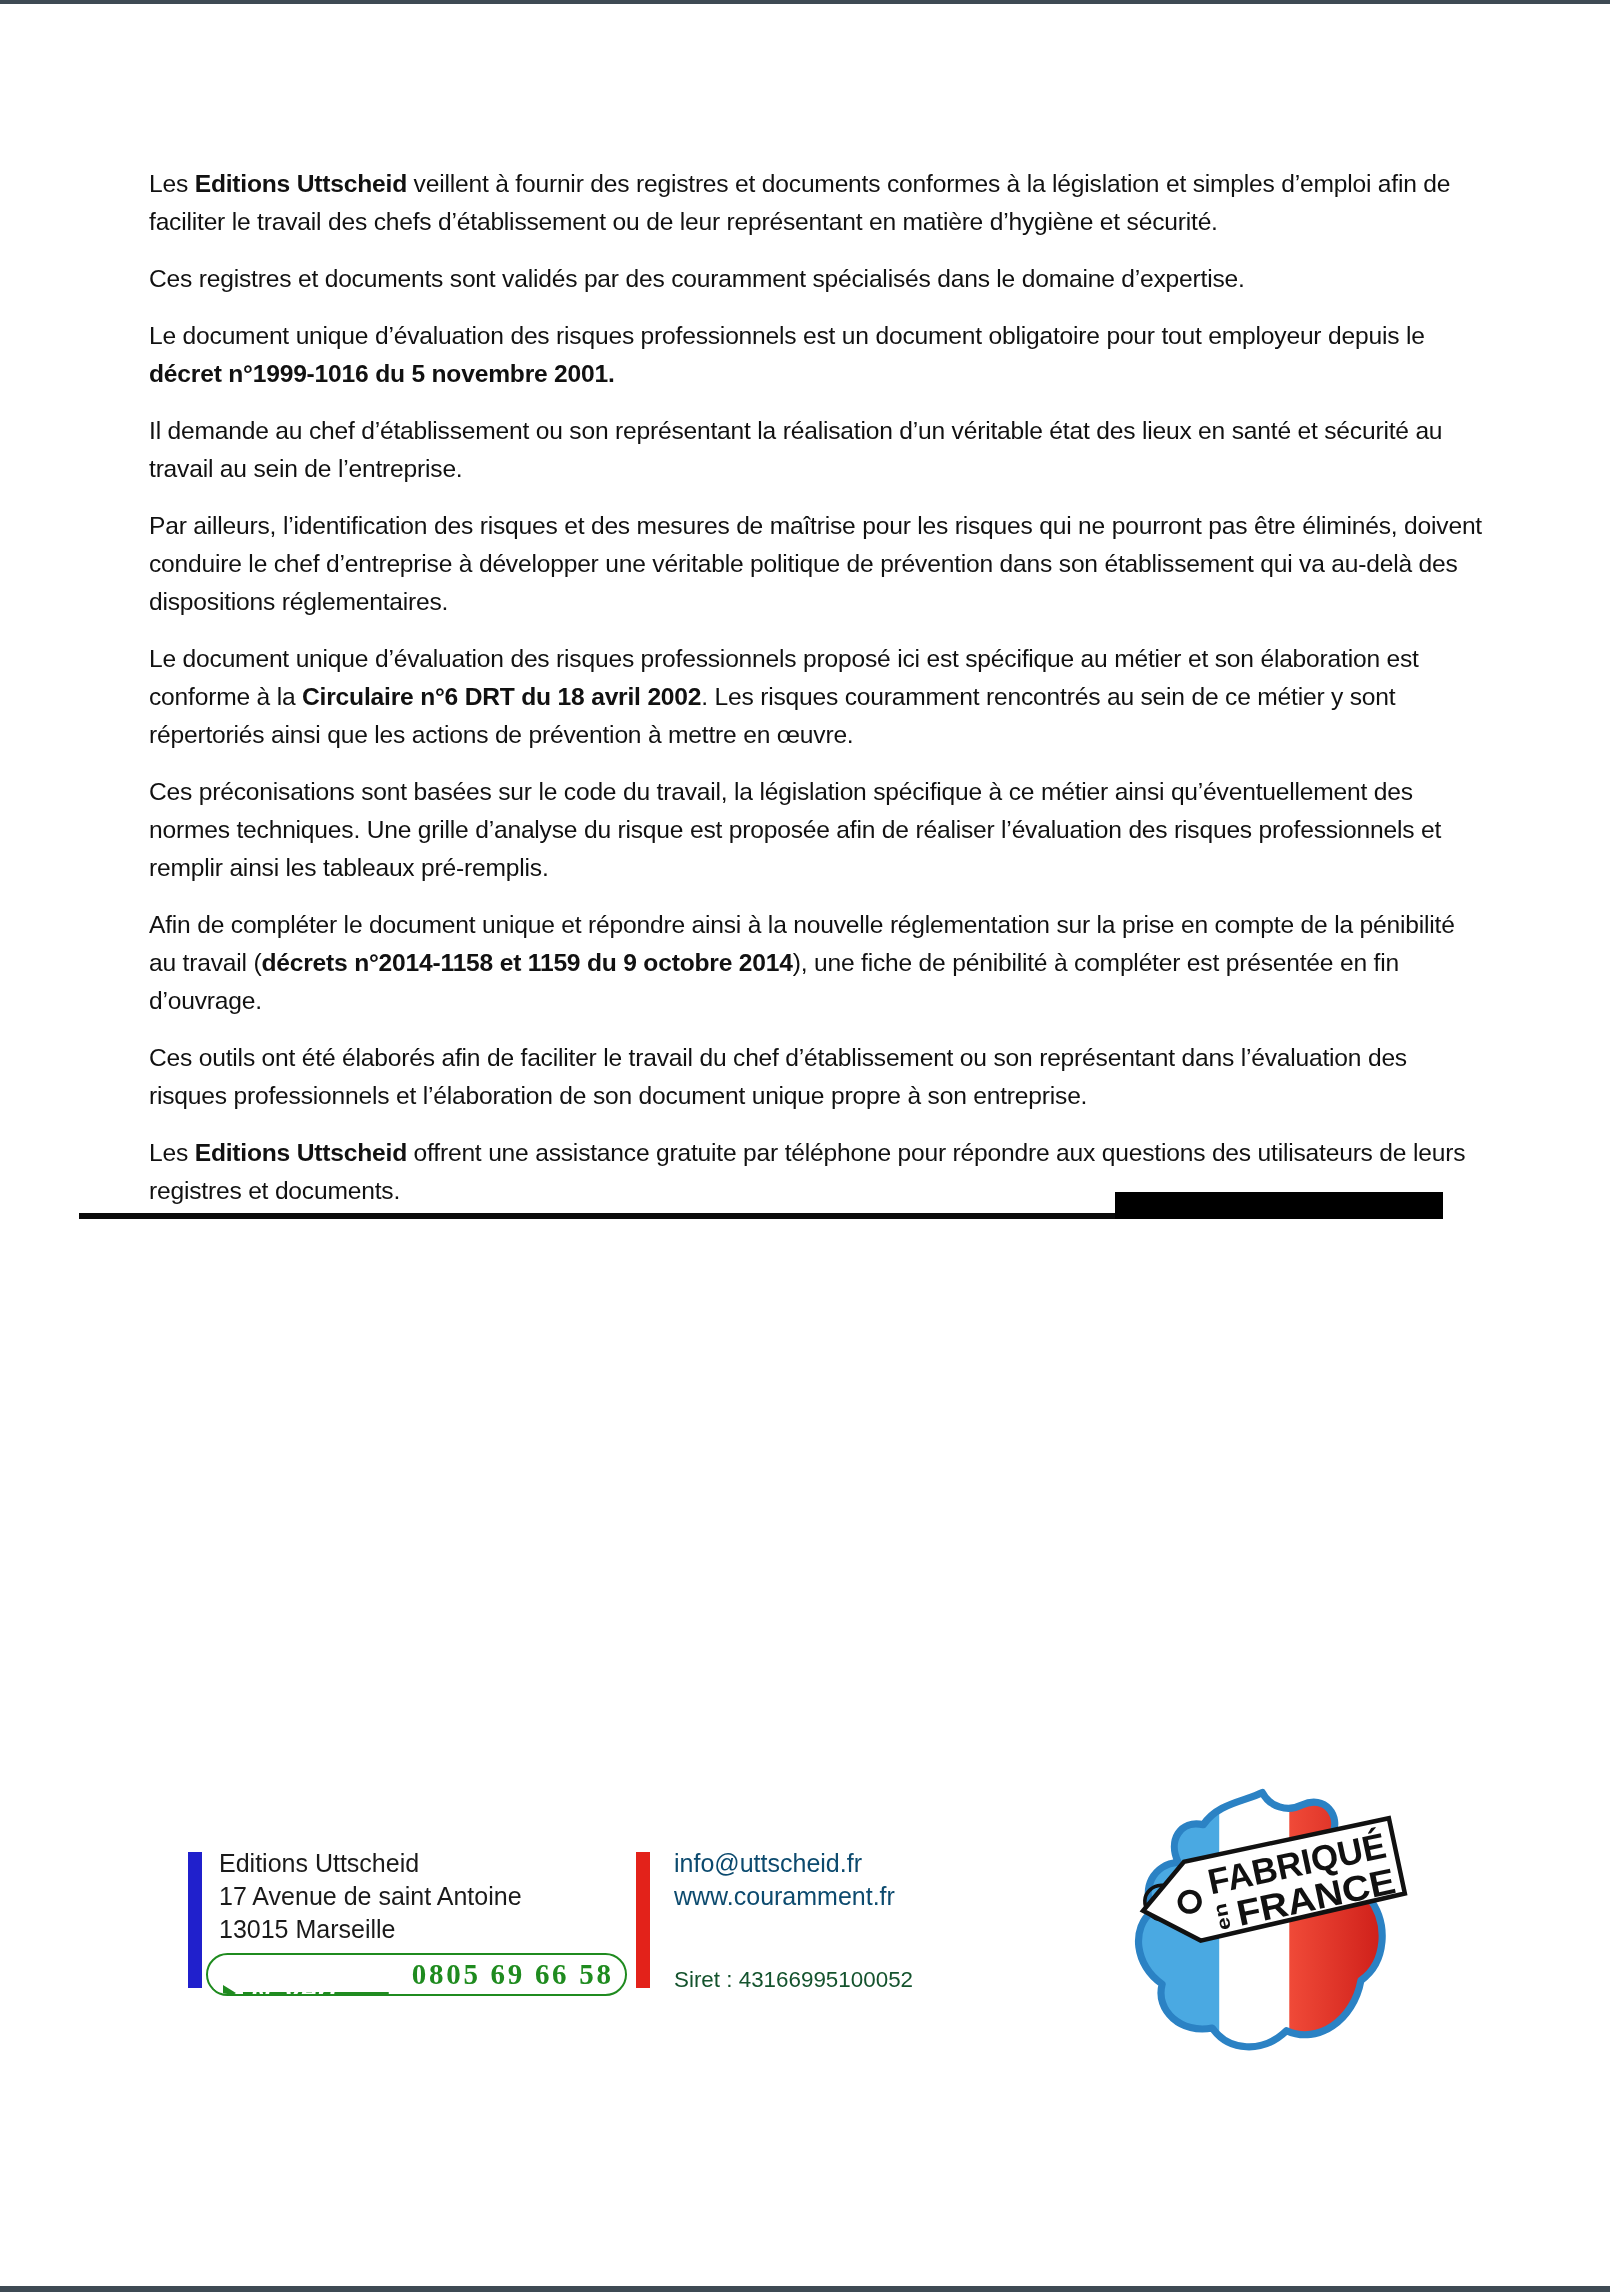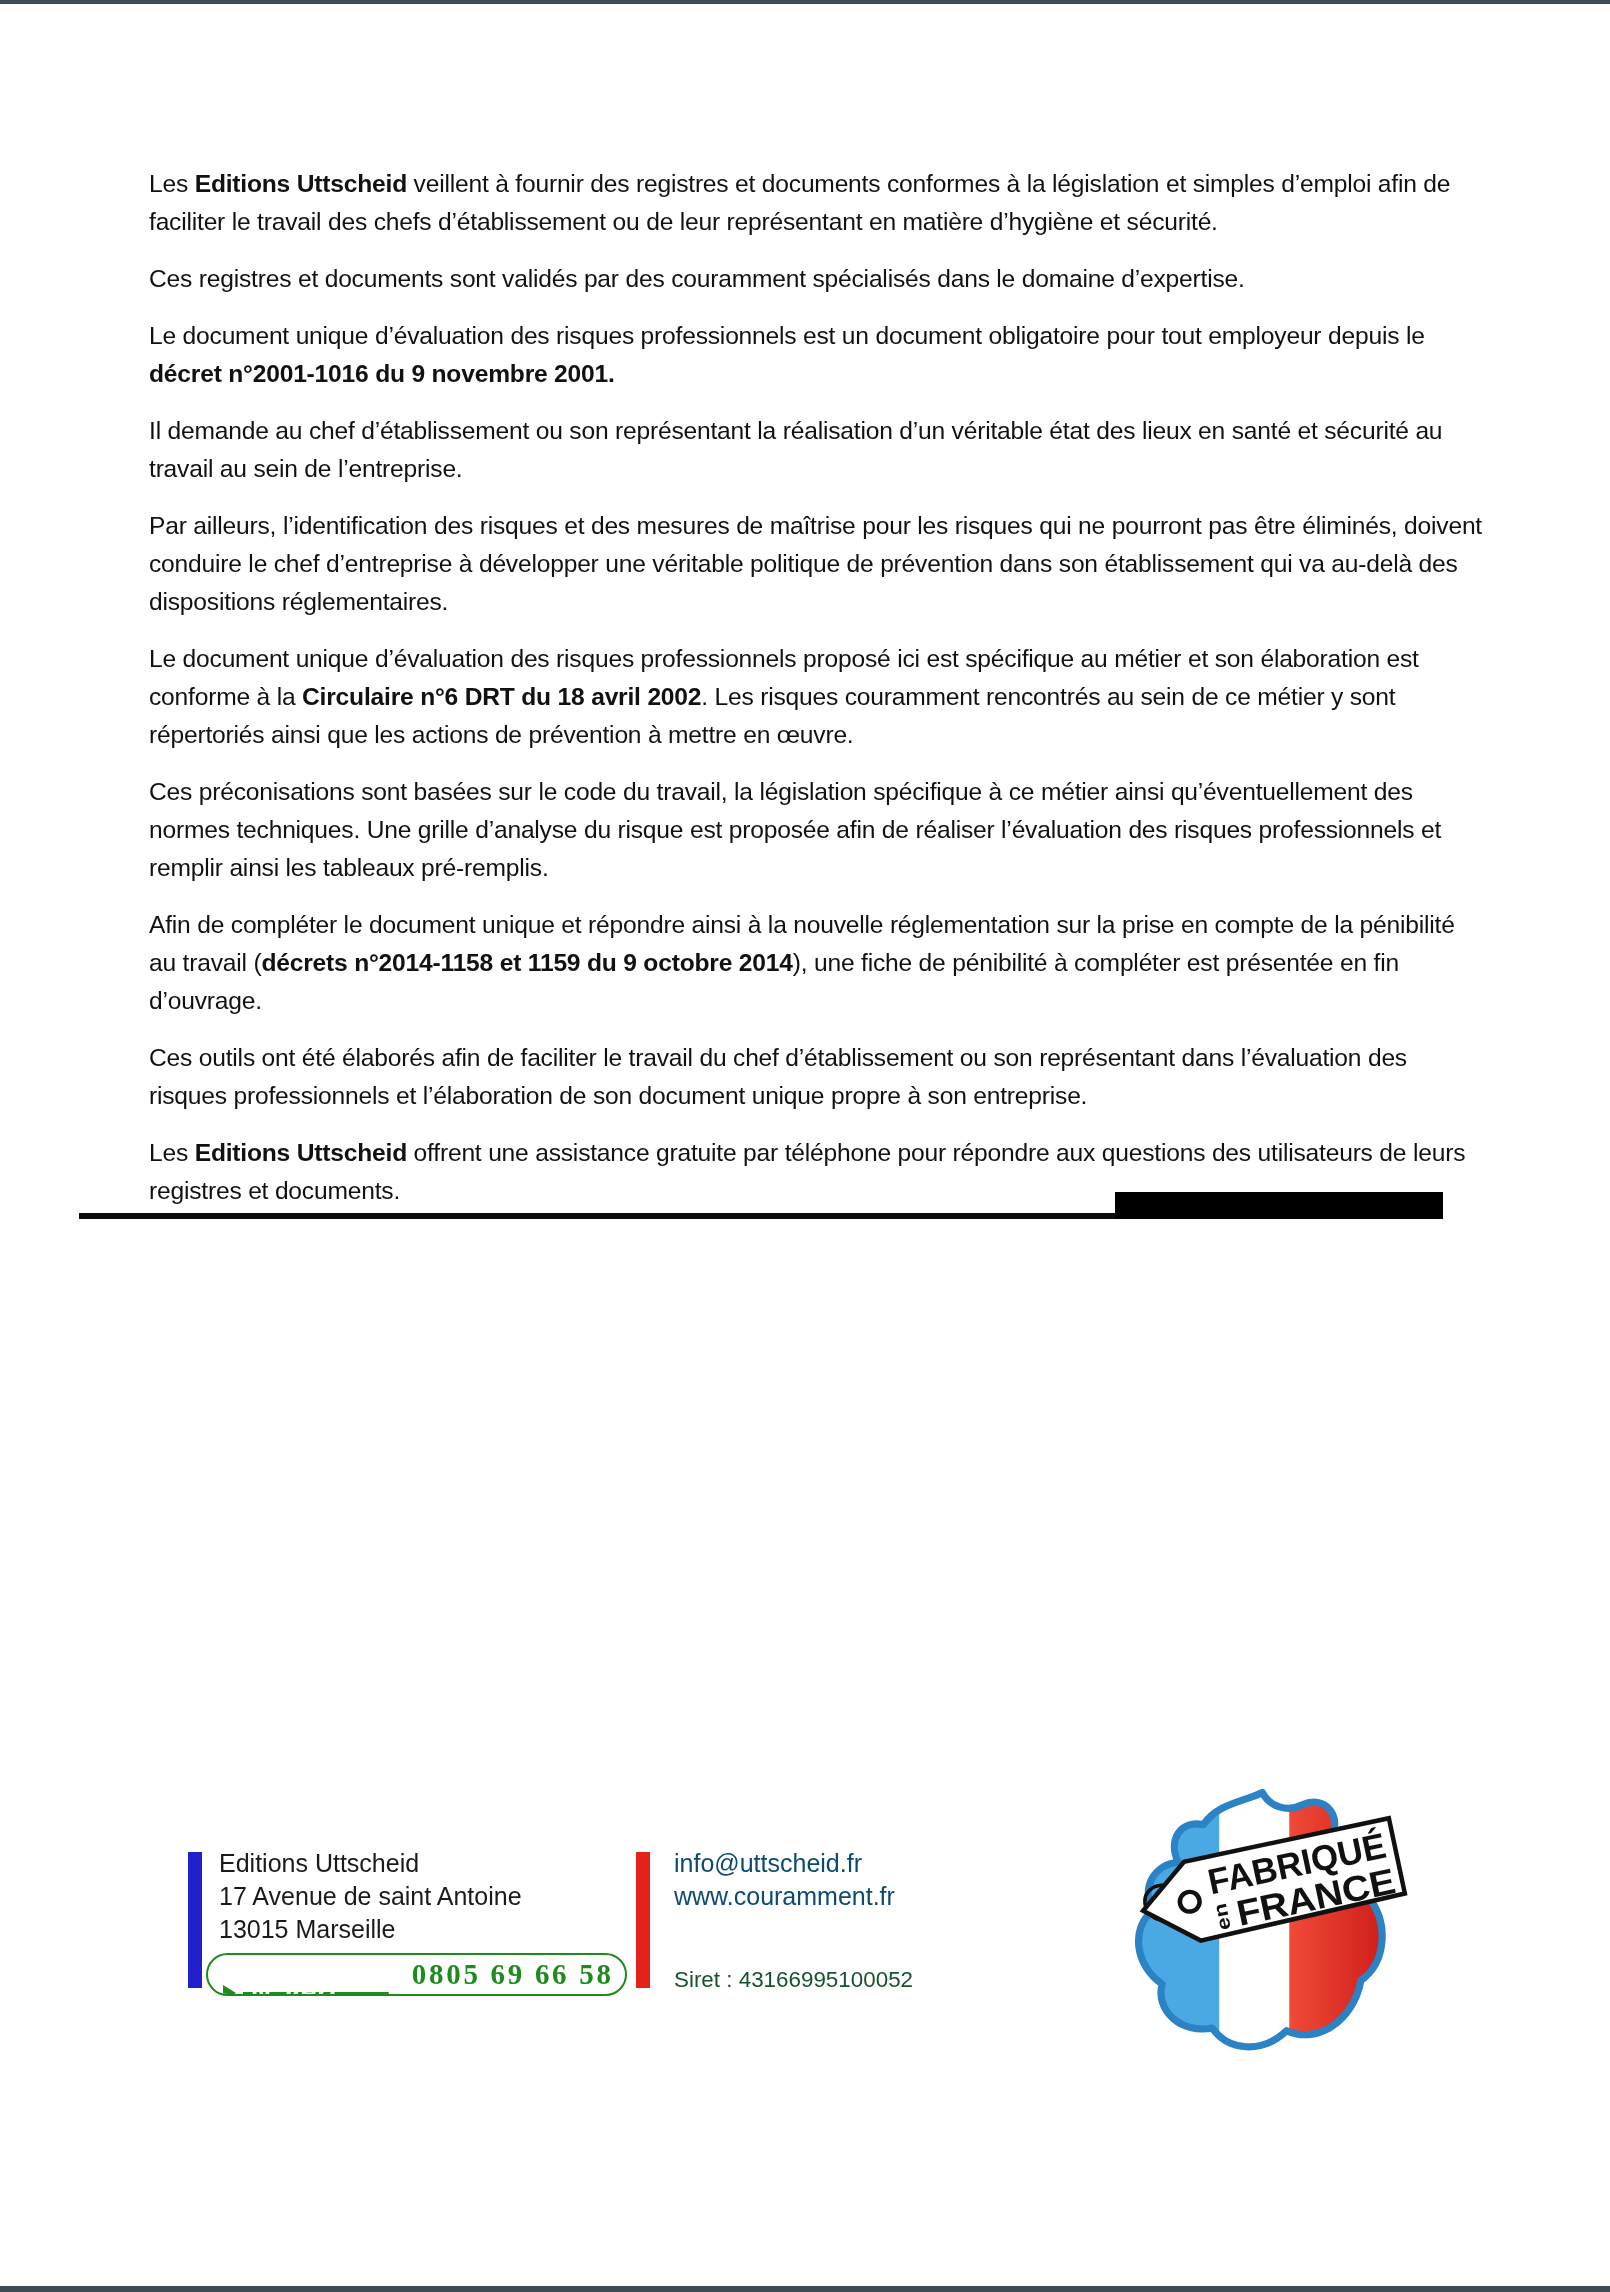--- a/index.html
+++ b/index.html
@@ -50,21 +50,21 @@
 </head>
 <body>
 
 <div class="page">
 
   <div class="edge-bar top"></div>
 
   <div class="body-text">
       <p><span>Les </span><b>Editions Uttscheid</b><span> veillent à fournir des registres et documents conformes à la législation et simples d’emploi afin de faciliter le travail des chefs d’établissement ou de leur représentant en matière d’hygiène et sécurité.</span></p>
       <p><span>Ces registres et documents sont validés par des couramment spécialisés dans le domaine d’expertise.</span></p>
-      <p><span>Le document unique d’évaluation des risques professionnels est un document obligatoire pour tout employeur depuis le </span><b>décret n°2001-1016 du 9 novembre 2001.</b></p>
+      <p><span>Le document unique d’évaluation des risques professionnels est un document obligatoire pour tout employeur depuis le </span><b>décret n°1999-1016 du 5 novembre 2001.</b></p>
       <p><span>Il demande au chef d’établissement ou son représentant la réalisation d’un véritable état des lieux en santé et sécurité au travail au sein de l’entreprise.</span></p>
       <p><span>Par ailleurs, l’identification des risques et des mesures de maîtrise pour les risques qui ne pourront pas être éliminés, doivent conduire le chef d’entreprise à développer une véritable politique de prévention dans son établissement qui va au-delà des dispositions réglementaires.</span></p>
       <p><span>Le document unique d’évaluation des risques professionnels proposé ici est spécifique au métier et son élaboration est conforme à la </span><b>Circulaire n°6 DRT du 18 avril 2002</b><span>. Les risques couramment rencontrés au sein de ce métier y sont répertoriés ainsi que les actions de prévention  à mettre en œuvre.</span></p>
       <p><span>Ces préconisations sont basées sur le code du travail, la législation spécifique à ce métier ainsi qu’éventuellement des normes techniques. Une grille d’analyse du risque est proposée afin de réaliser l’évaluation des risques professionnels et remplir ainsi les tableaux pré-remplis.</span></p>
       <p><span>Afin de compléter le document unique et répondre ainsi à la nouvelle réglementation  sur la prise en compte de la pénibilité au travail (</span><b>décrets n°2014-1158 et 1159 du 9 octobre 2014</b><span>), une fiche de pénibilité à compléter est présentée en fin d’ouvrage.</span></p>
       <p><span>Ces outils ont été élaborés afin de faciliter le travail du chef d’établissement ou son représentant dans l’évaluation des risques professionnels et l’élaboration de son document unique propre à son entreprise.</span></p>
       <p><span>Les </span><b>Editions Uttscheid</b><span> offrent une assistance gratuite par téléphone pour répondre aux questions des utilisateurs de leurs registres et documents.</span></p>
     </div>
 
   <div class="divider-thin"></div>

